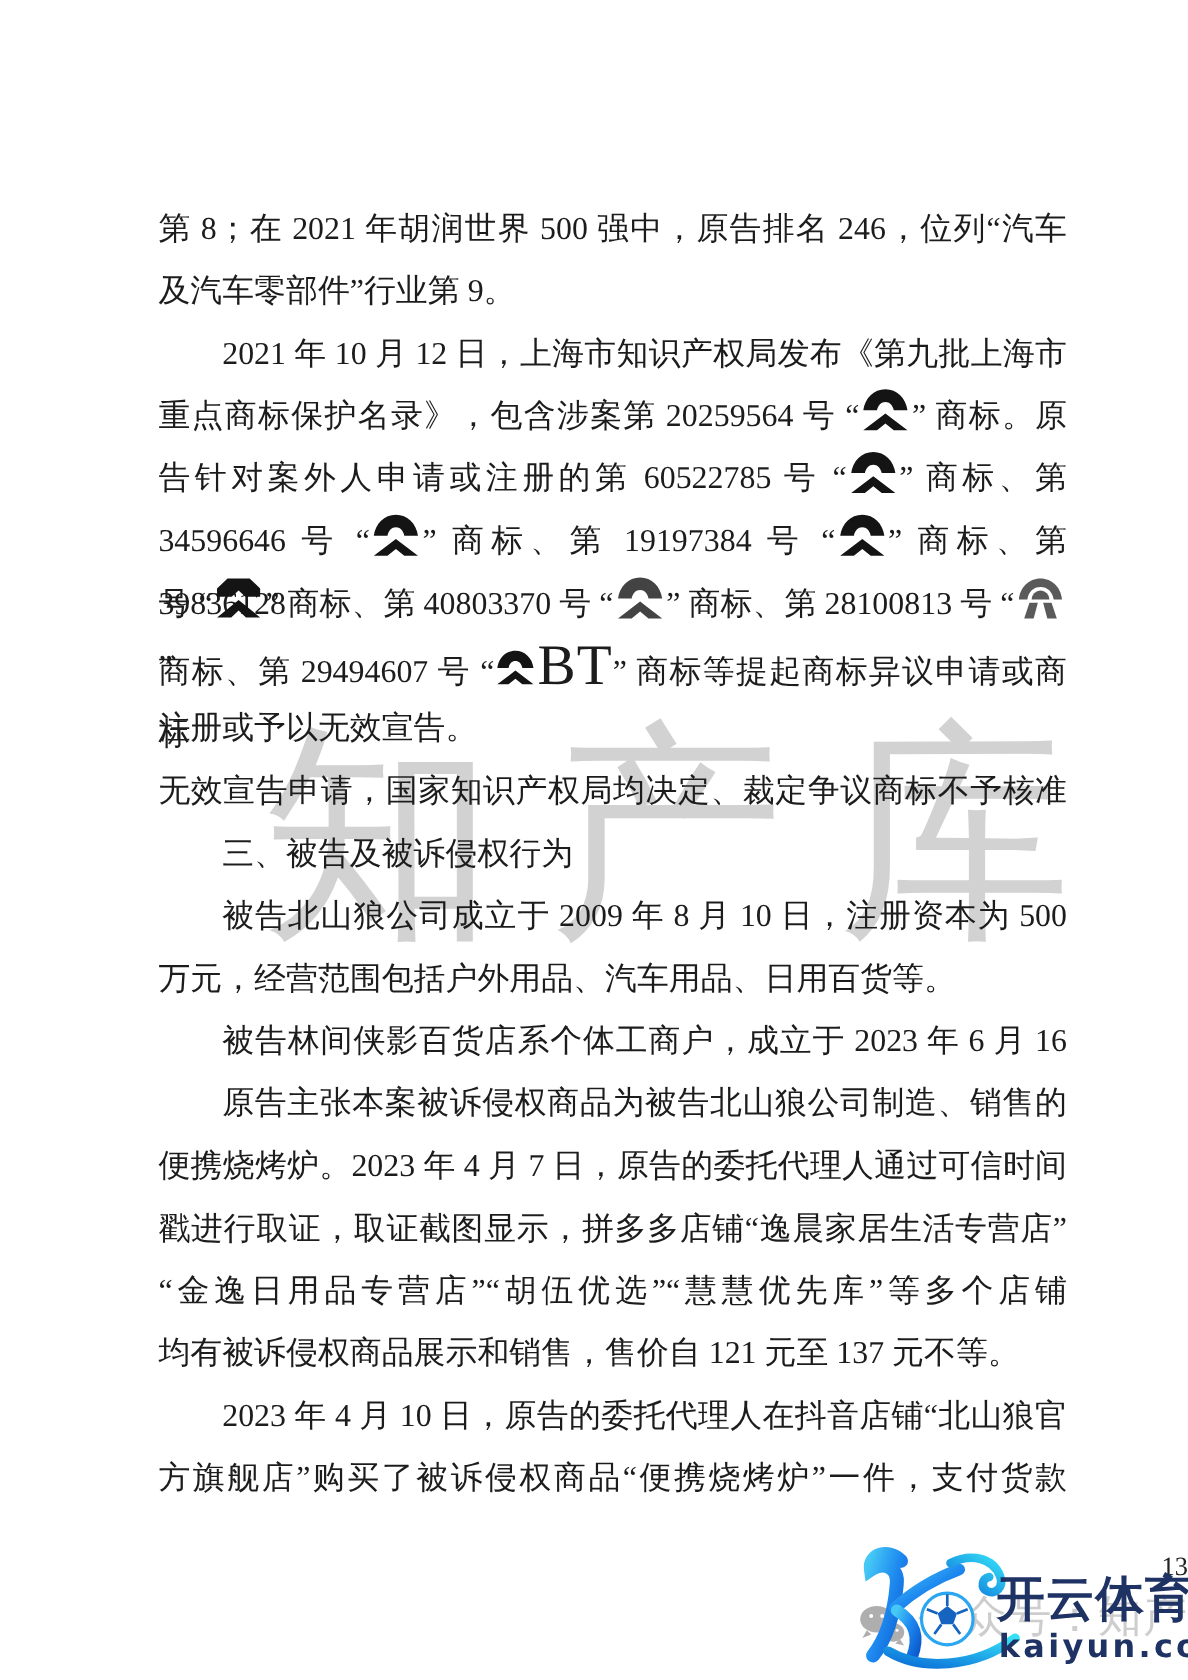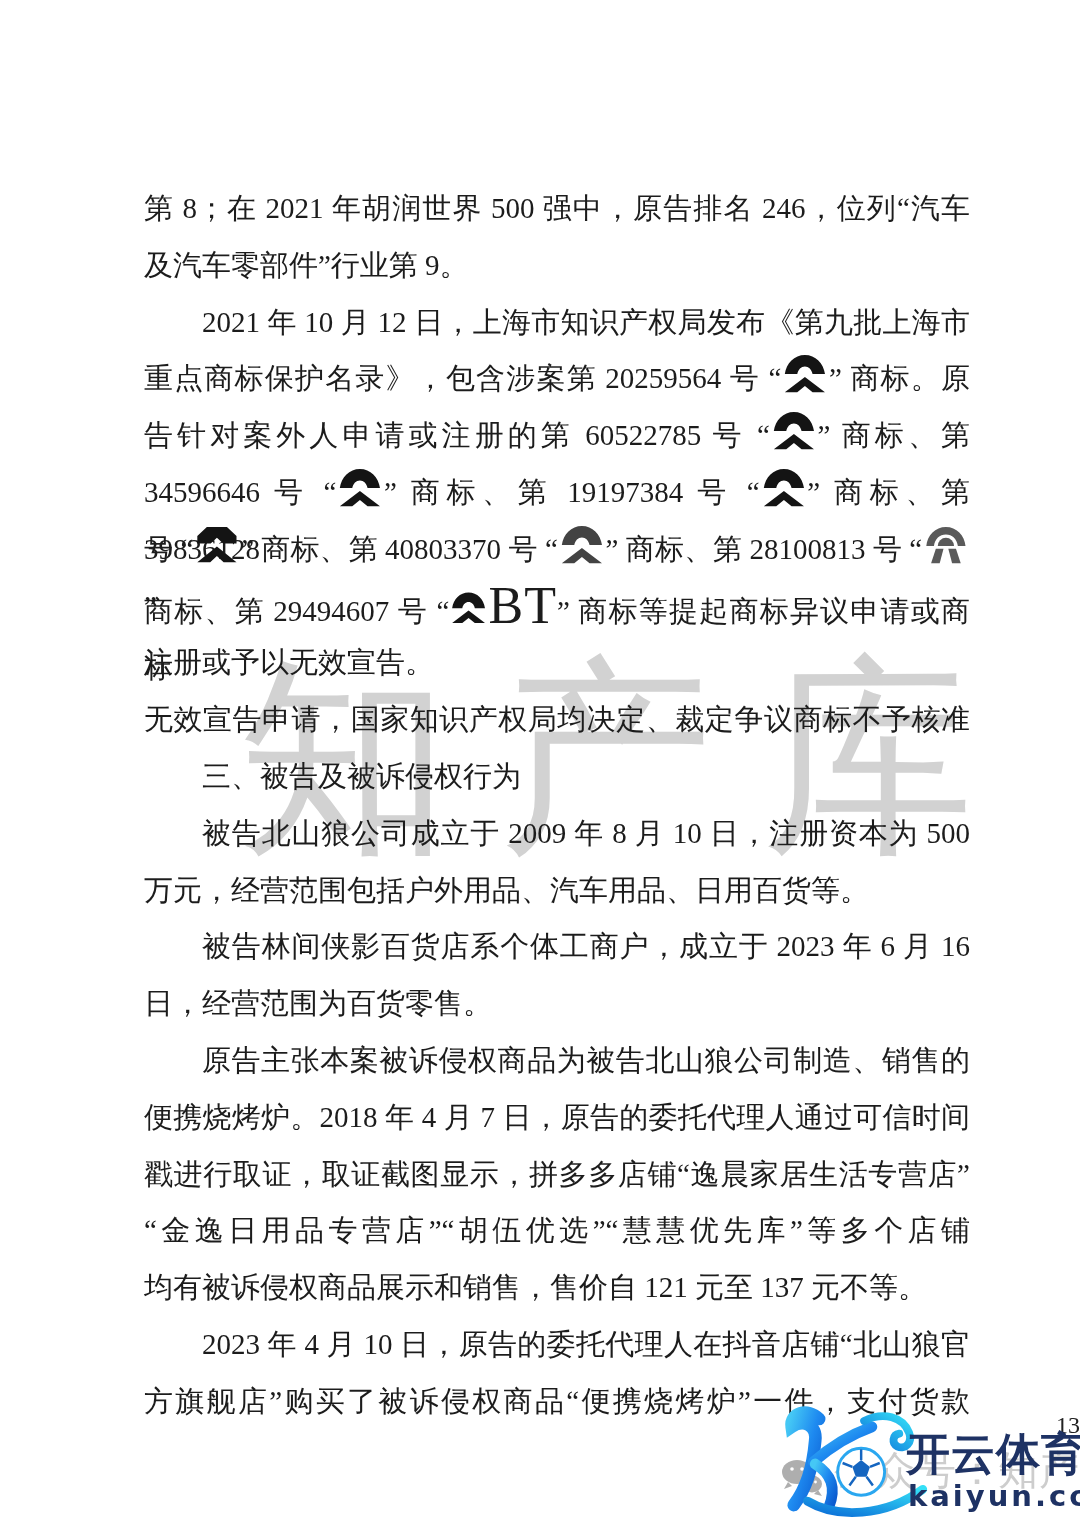--- a/index.html
+++ b/index.html
@@ -105,23 +105,22 @@
       <div class="line"><span>商标、第 29494607 号 “</span><span class="logo small"><svg viewBox="0 0 100 92" xmlns="http://www.w3.org/2000/svg">
             <path fill="#141414" d="M50,4C28,4 11,21 8,44L34,44C36,34 42,28 50,28C58,28 64,34 66,44L92,44C89,21 72,4 50,4Z"></path>
             <path fill="#141414" d="M50,50L92,82L66,82L50,69L34,82L8,82Z"></path>
           </svg></span><span class="bt-text">BT</span><span>” 商标等提起商标异议申请或商标</span></div>
       <div class="line last"><span>注册或予以无效宣告。</span></div>
       <div class="line"><span>无效宣告申请，国家知识产权局均决定、裁定争议商标不予核准</span></div>
       <div class="line indent last"><span>三、被告及被诉侵权行为</span></div>
       <div class="line indent"><span>被告北山狼公司成立于 2009 年 8 月 10 日，注册资本为 500</span></div>
       <div class="line last"><span>万元，经营范围包括户外用品、汽车用品、日用百货等。</span></div>
       <div class="line indent"><span>被告林间侠影百货店系个体工商户，成立于 2023 年 6 月 16</span></div>
-      <div class="line last"><span>日，经营范围为百货零售。</span></div>
       <div class="line indent"><span>原告主张本案被诉侵权商品为被告北山狼公司制造、销售的</span></div>
-      <div class="line"><span>便携烧烤炉。2018 年 4 月 7 日，原告的委托代理人通过可信时间</span></div>
+      <div class="line"><span>便携烧烤炉。2023 年 4 月 7 日，原告的委托代理人通过可信时间</span></div>
       <div class="line"><span>戳进行取证，取证截图显示，拼多多店铺“逸晨家居生活专营店”</span></div>
       <div class="line"><span>“金逸日用品专营店”“胡伍优选”“慧慧优先库”等多个店铺</span></div>
       <div class="line last"><span>均有被诉侵权商品展示和销售，售价自 121 元至 137 元不等。</span></div>
       <div class="line indent"><span>2023 年 4 月 10 日，原告的委托代理人在抖音店铺“北山狼官</span></div>
       <div class="line"><span>方旗舰店”购买了被诉侵权商品“便携烧烤炉”一件，支付货款</span></div>
     </div>
 
   <div class="page-num">13</div>
 
   <div class="kaiyun">

